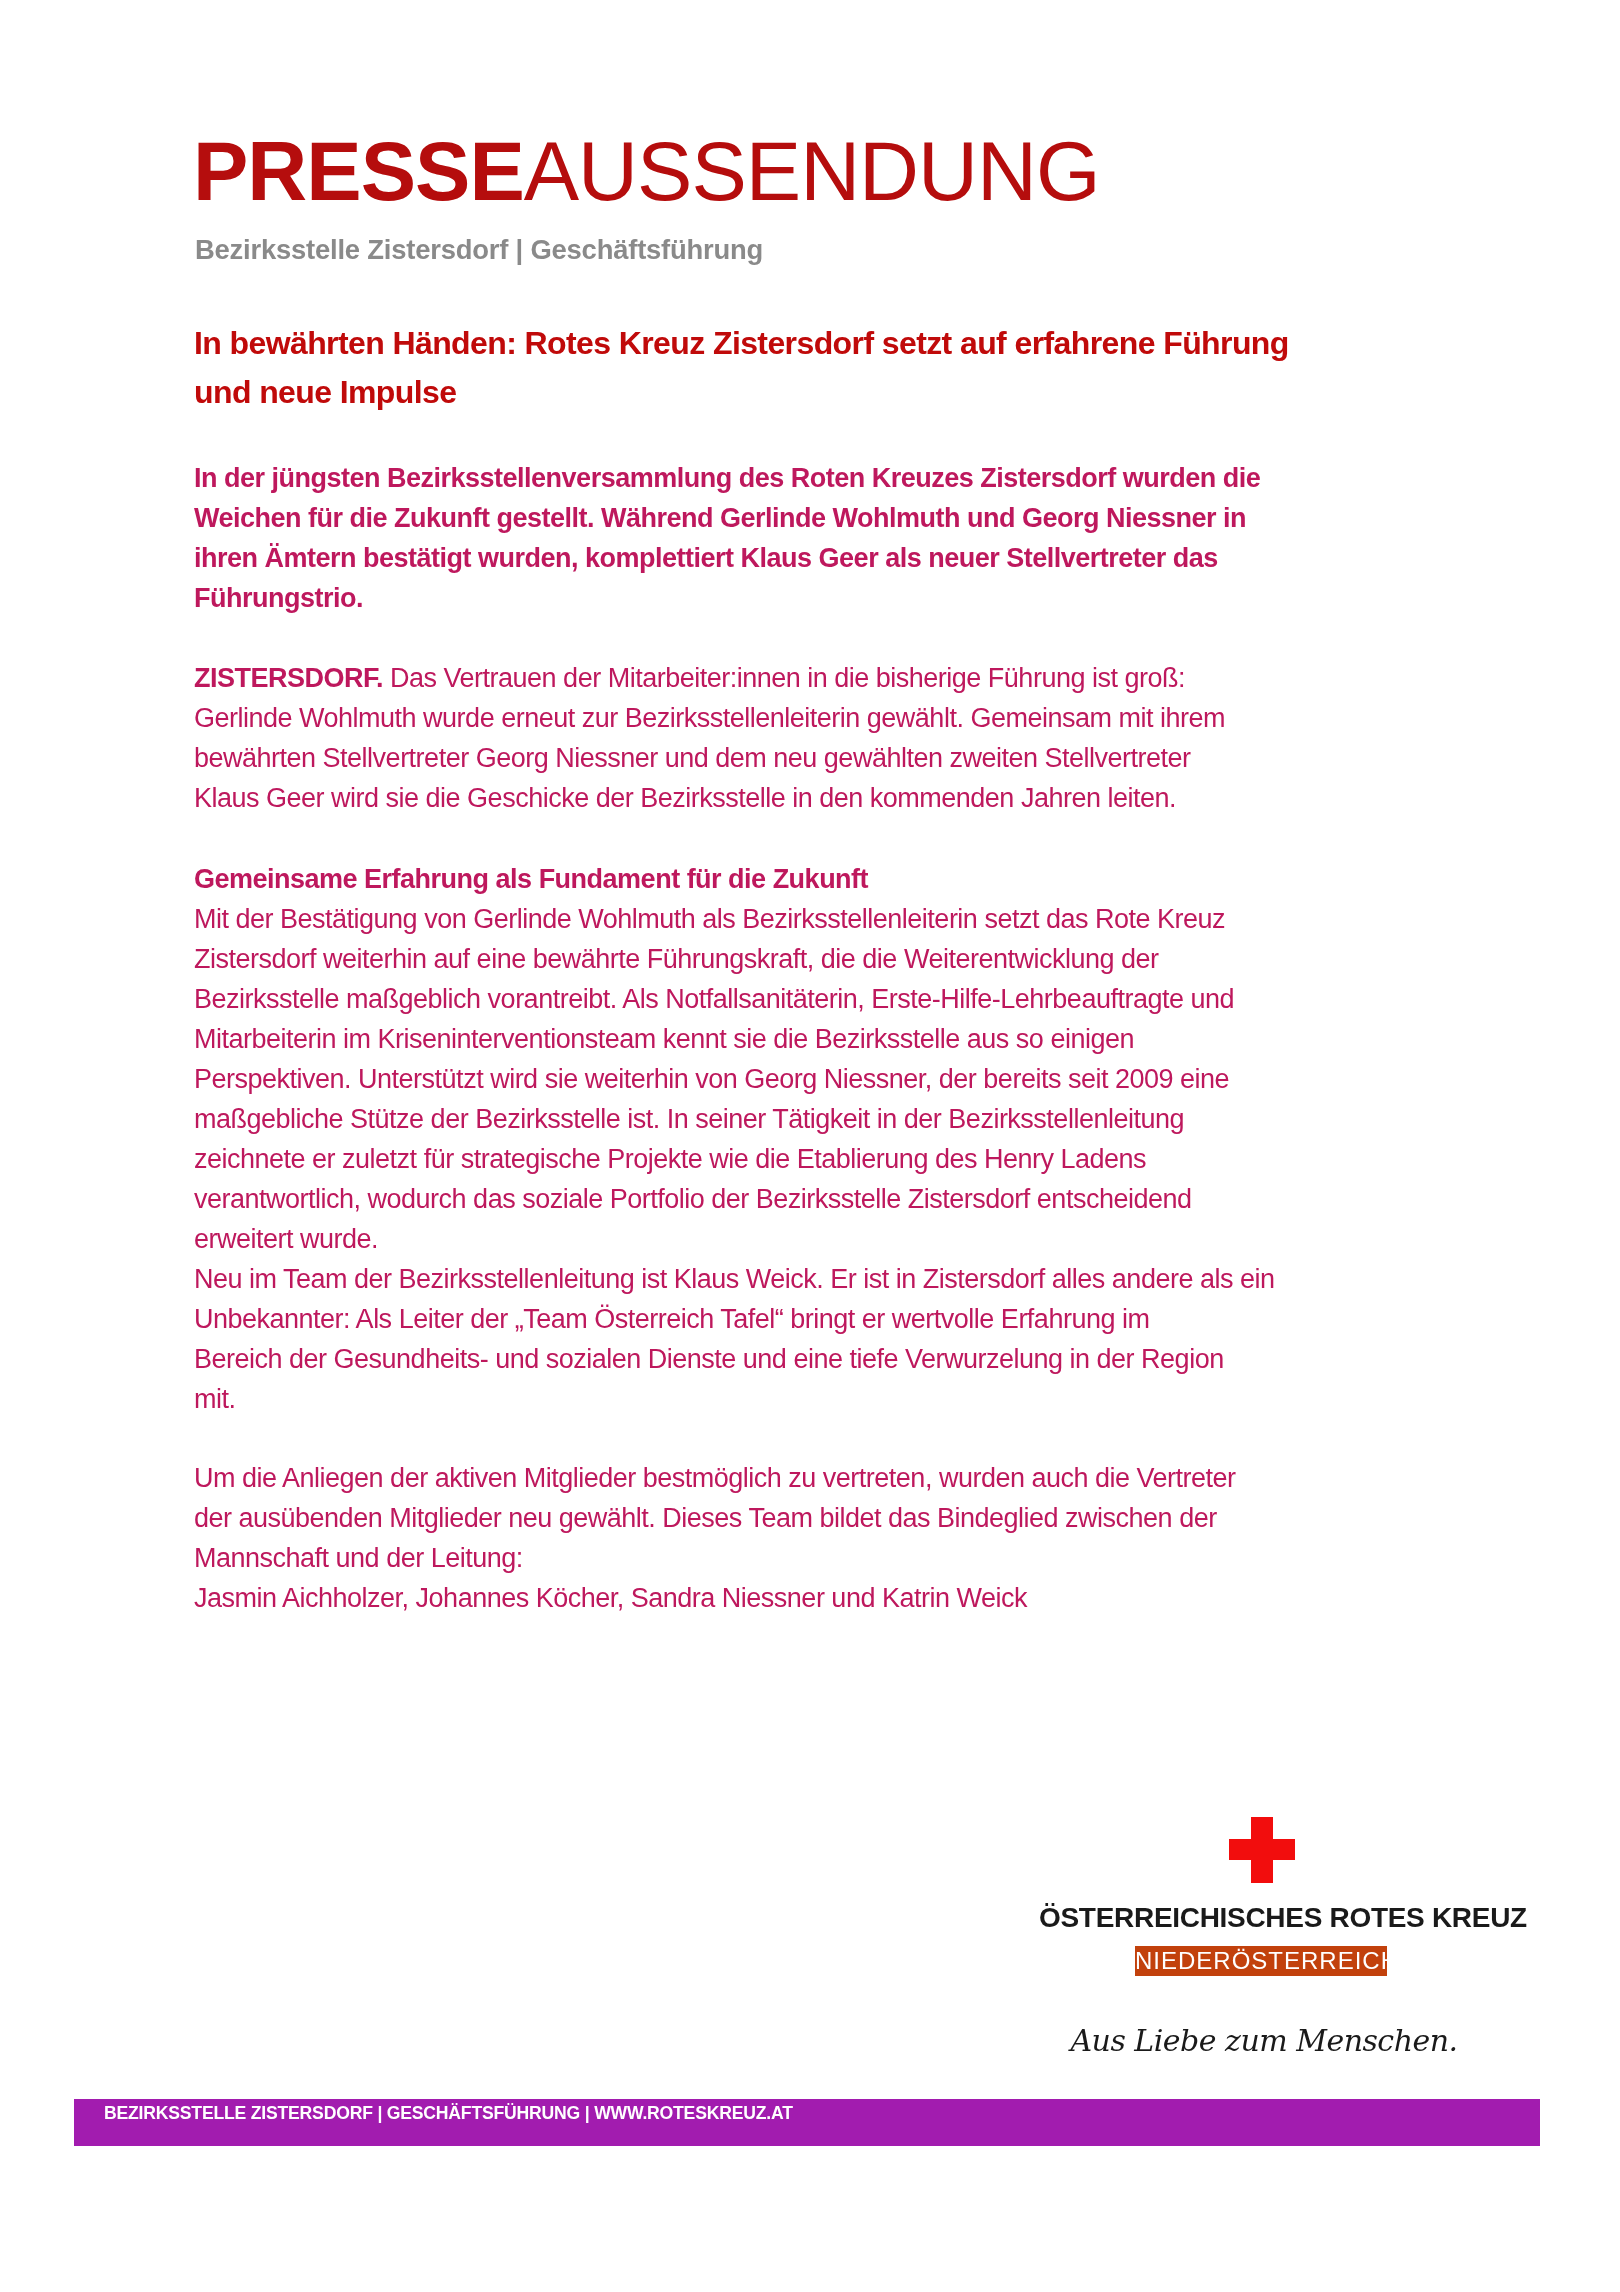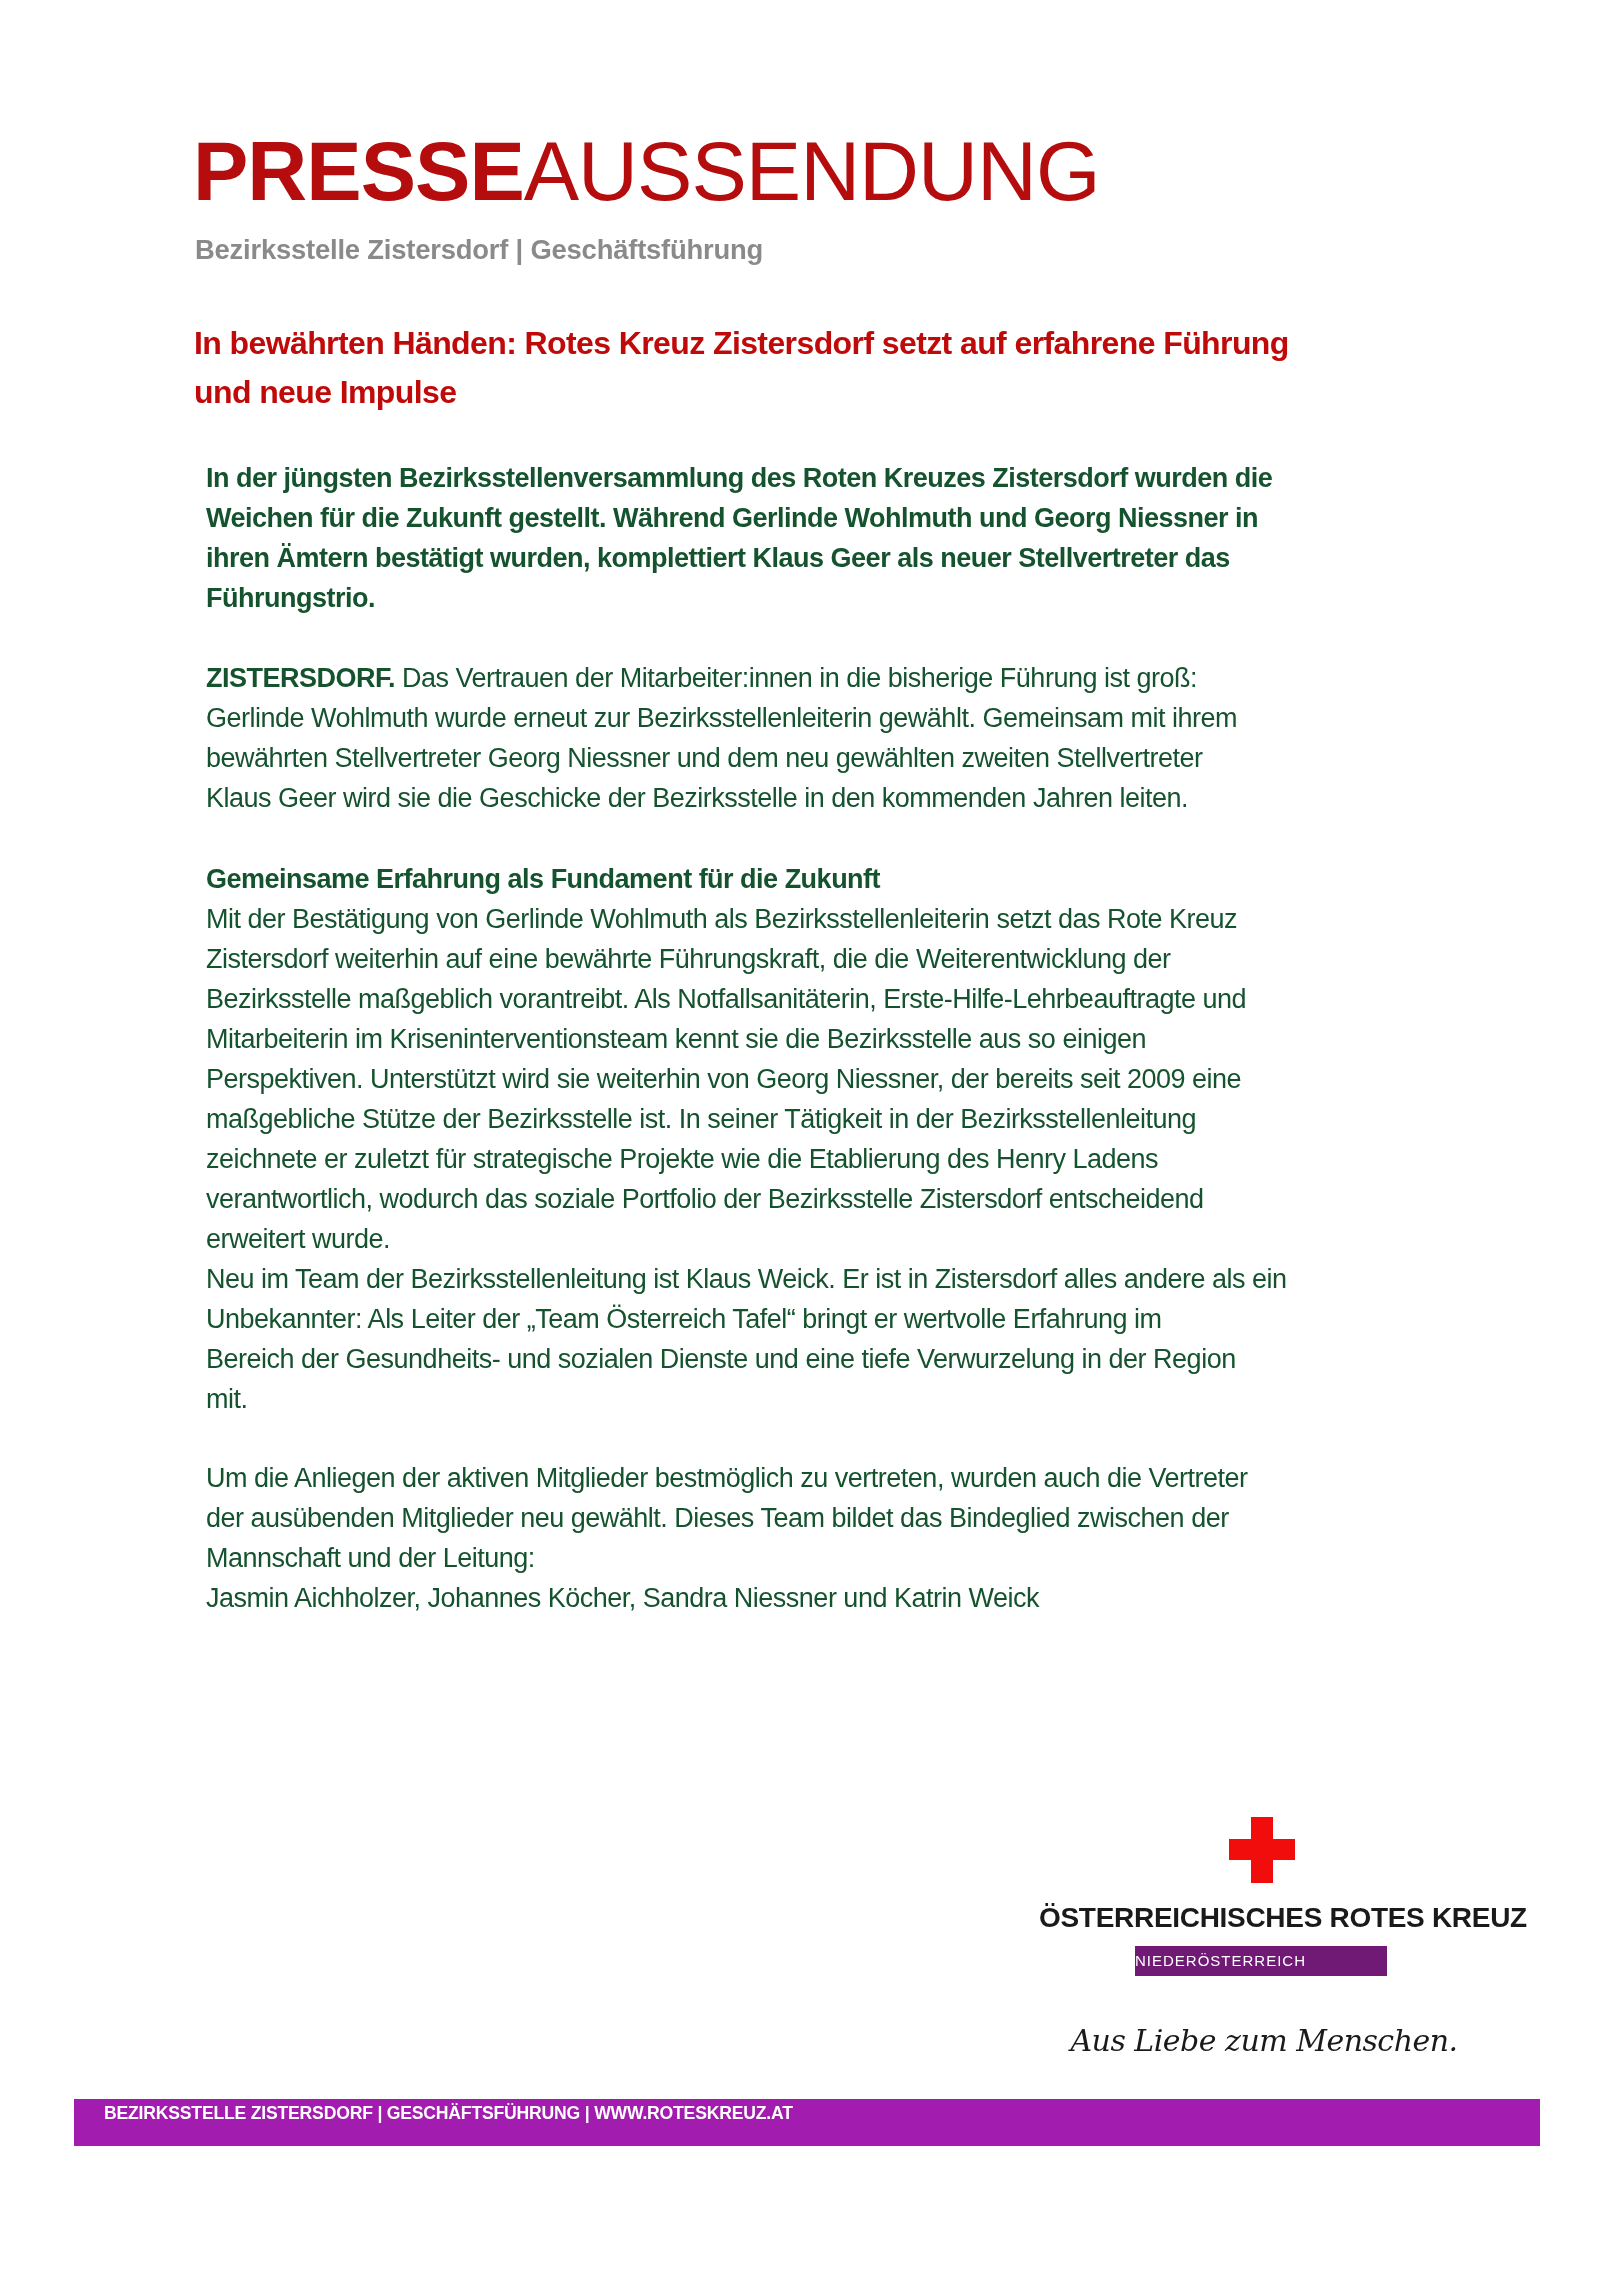--- a/index.html
+++ b/index.html
@@ -7,32 +7,32 @@
   .abs { position: absolute; }
 
   .title { left: 193px; top: 125px; font-size: 83px; line-height: 94px; color: #b50d0d; white-space: nowrap; letter-spacing: -1px; }
   .title .bold { font-weight: 700; }
   .title .reg { font-weight: 400; }
   .subtitle { left: 195px; top: 233px; font-size: 27.4px; line-height: 33px; color: #8a8a8a; font-weight: 700; white-space: nowrap; letter-spacing: -0.2px; }
 
   .headline { left: 194px; top: 319px; width: 1274px; font-size: 32px; line-height: 49px; color: #c00a0a; font-weight: 700; letter-spacing: -0.6px; }
   .line { display: block; white-space: nowrap; }
 
-  .text-block { left: 206px; width: 1294px; font-size: 27px; line-height: 40px; letter-spacing: -0.5px; color: #14532d; }
+  .text-block { left: 194px; width: 1294px; font-size: 27px; line-height: 40px; letter-spacing: -0.5px; color: #be185d; }
   .bold { font-weight: 700; }
   .lead { top: 458px; }
   .p1 { top: 658px; }
   .p2 { top: 859px; }
   .p3 { top: 1458px; }
 
   .logo-cross { left: 1229px; top: 1817px; width: 66px; height: 66px; }
   .logo-cross .v { position: absolute; left: 21.6px; top: 0; width: 22.5px; height: 66px; background: #f20d0d; }
   .logo-cross .h { position: absolute; left: 0; top: 21.6px; width: 66px; height: 21.6px; background: #f20d0d; }
   .logo-name { left: 1039px; top: 1900px; width: 451px; text-align: center; font-size: 28px; line-height: 35px; font-weight: 700; color: #1a1a1a; white-space: nowrap; letter-spacing: -0.3px; }
-  .logo-region { left: 1135px; top: 1946px; width: 252px; height: 30px; background: #701a75; color: #ffffff; text-align: left; font-size: 15px; line-height: 30px; letter-spacing: 1px; white-space: nowrap; }
+  .logo-region { left: 1135px; top: 1946px; width: 252px; height: 30px; background: #c2410c; color: #ffffff; text-align: left; font-size: 24px; line-height: 30px; letter-spacing: 1px; white-space: nowrap; }
   .logo-tagline { left: 1068px; top: 2021px; width: 392px; text-align: center; font-family: "DejaVu Serif", serif; font-style: italic; font-size: 30px; line-height: 39px; color: #1a1a1a; white-space: nowrap; letter-spacing: -0.5px; }
 
   .footer-bar { left: 74px; top: 2099px; width: 1466px; height: 47px; background: #a21caf; }
   .footer-text { position: absolute; left: 30px; top: 3.9px; font-size: 17.6px; line-height: 21.6px; color: #ffffff; font-weight: 700; white-space: nowrap; letter-spacing: -0.2px; }
 </style>
 </head>
 <body>
 
 <div class="abs title"><span class="bold">PRESSE</span><span class="reg">AUSSENDUNG</span></div>
 <div class="abs subtitle">Bezirksstelle Zistersdorf | Geschäftsführung</div>

